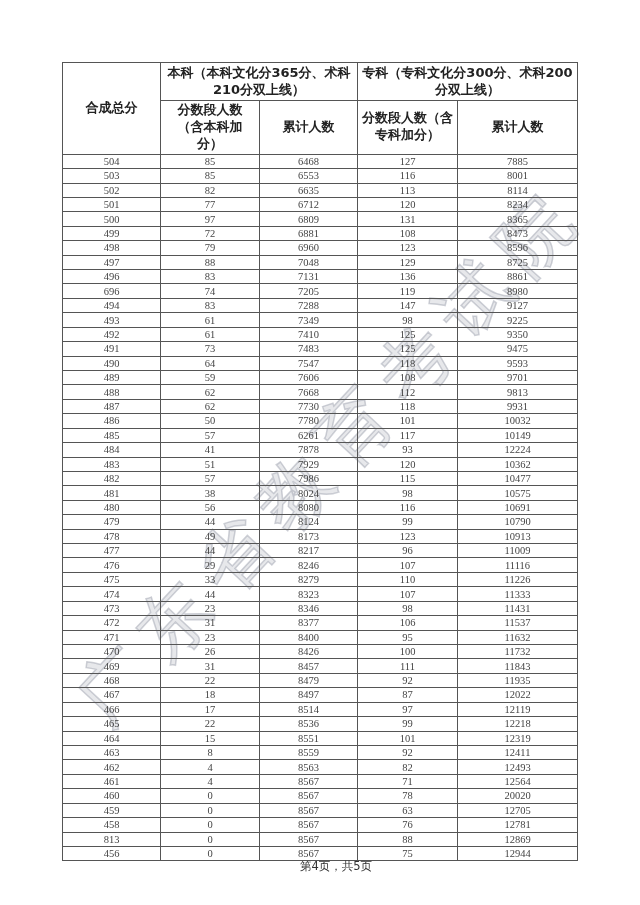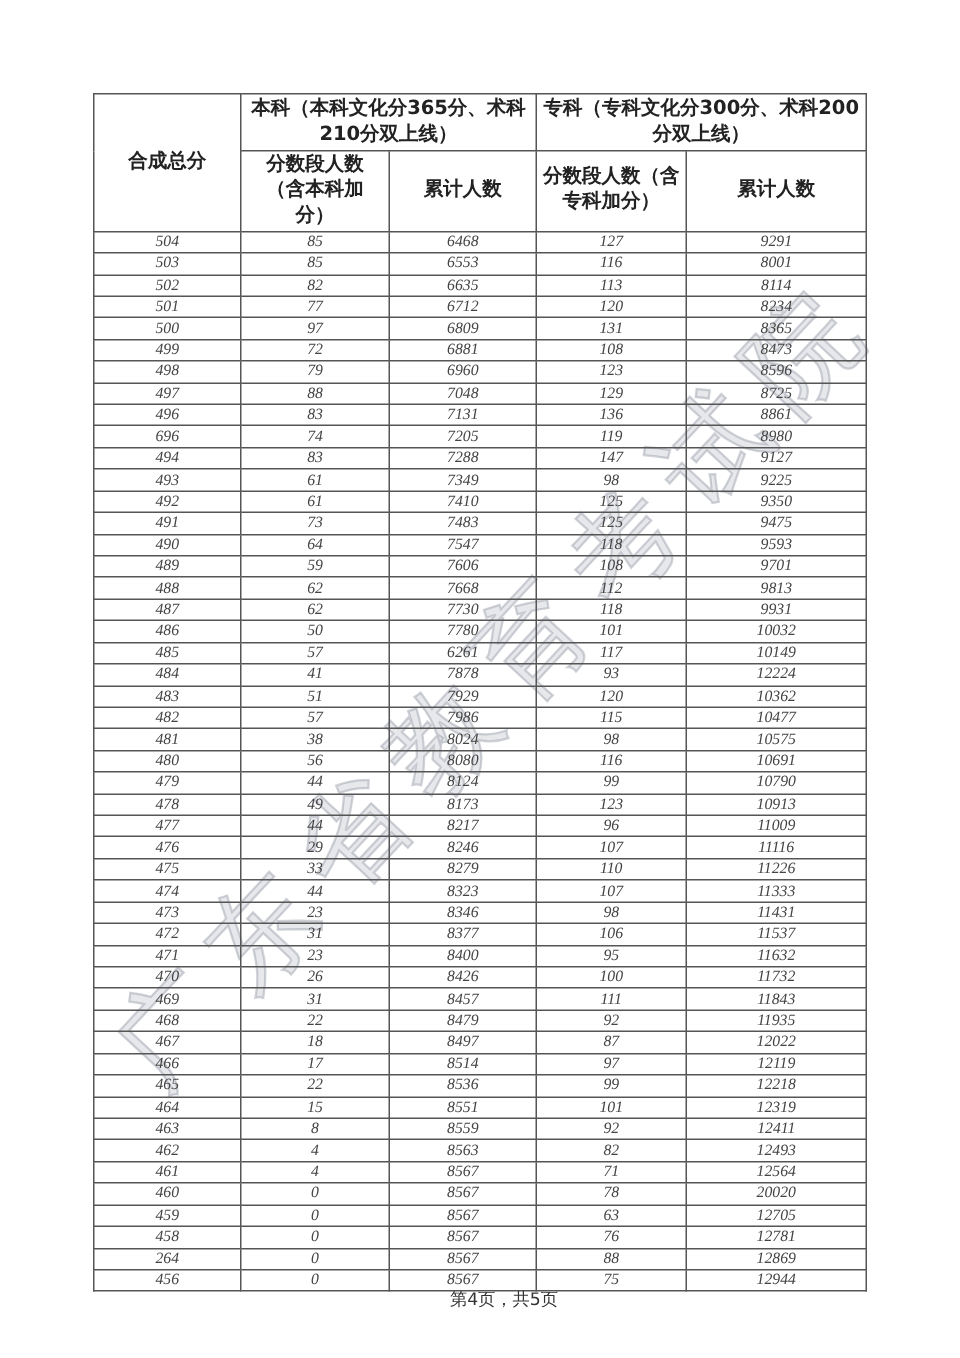--- a/index.html
+++ b/index.html
@@ -33,21 +33,21 @@
     background:transparent;
   }
   table.score th{
     font-size:13px;font-weight:700;color:#222;
     line-height:1.3;padding:1px 4px;
     font-family:"DejaVu Sans",sans-serif;
   }
   th.score-col{font-size:12.5px;}
   tr.hdr-top{height:38px;}
   tr.hdr-sub{height:48px;}
-  table.score tbody tr{height:14.43px;font-style:italic;}
+  table.score tbody tr{height:14.43px;}
   table.score tbody td{
     font-size:10.5px;color:#444;line-height:13px;
     font-family:"Liberation Serif","DejaVu Serif",serif;
   }
 
   .page-footer{
     position:absolute;left:0;top:859px;width:640px;
     text-align:center;font-size:11.5px;color:#333;z-index:1;
     font-family:"DejaVu Sans",sans-serif;
     margin-left:16px;
@@ -80,21 +80,21 @@
         <th>分数段人数（含专科加分）</th>
         <th>累计人数</th>
       </tr>
     </thead>
     <tbody>
         <tr>
           <td>504</td>
           <td>85</td>
           <td>6468</td>
           <td>127</td>
-          <td>9291</td>
+          <td>7885</td>
         </tr>
         <tr>
           <td>503</td>
           <td>85</td>
           <td>6553</td>
           <td>116</td>
           <td>8001</td>
         </tr>
         <tr>
           <td>502</td>
@@ -405,21 +405,21 @@
           <td>12705</td>
         </tr>
         <tr>
           <td>458</td>
           <td>0</td>
           <td>8567</td>
           <td>76</td>
           <td>12781</td>
         </tr>
         <tr>
-          <td>264</td>
+          <td>813</td>
           <td>0</td>
           <td>8567</td>
           <td>88</td>
           <td>12869</td>
         </tr>
         <tr>
           <td>456</td>
           <td>0</td>
           <td>8567</td>
           <td>75</td>

